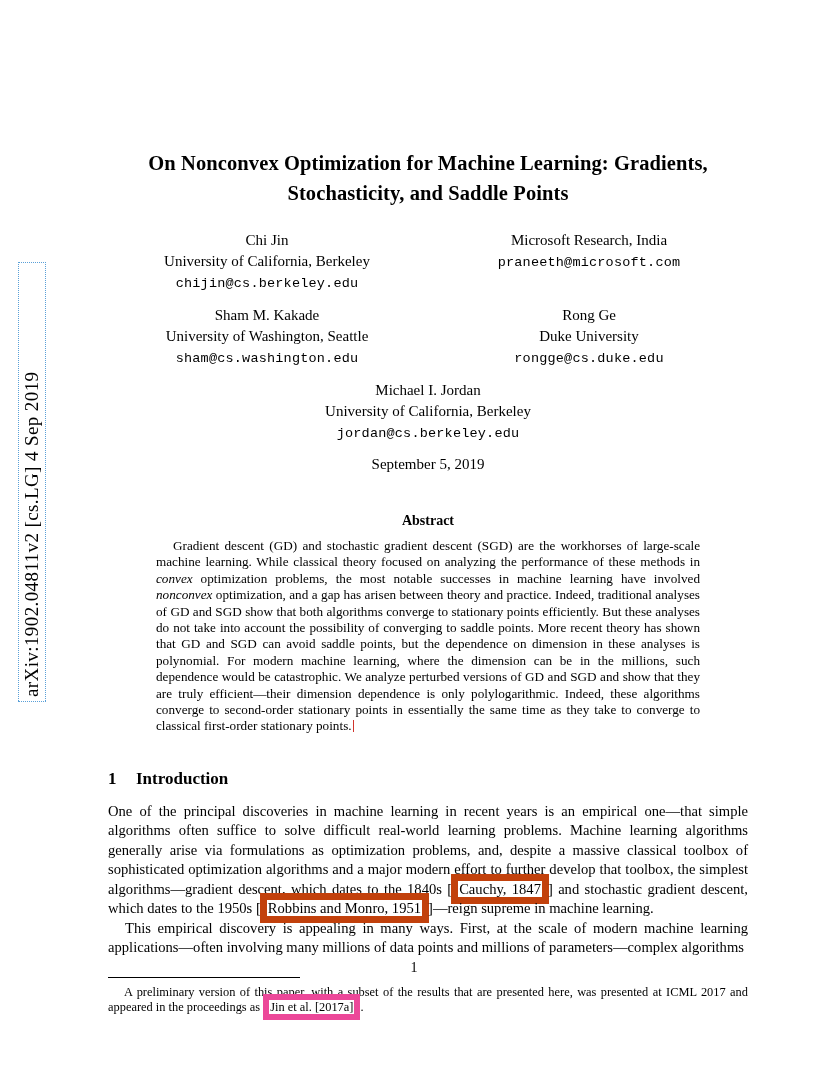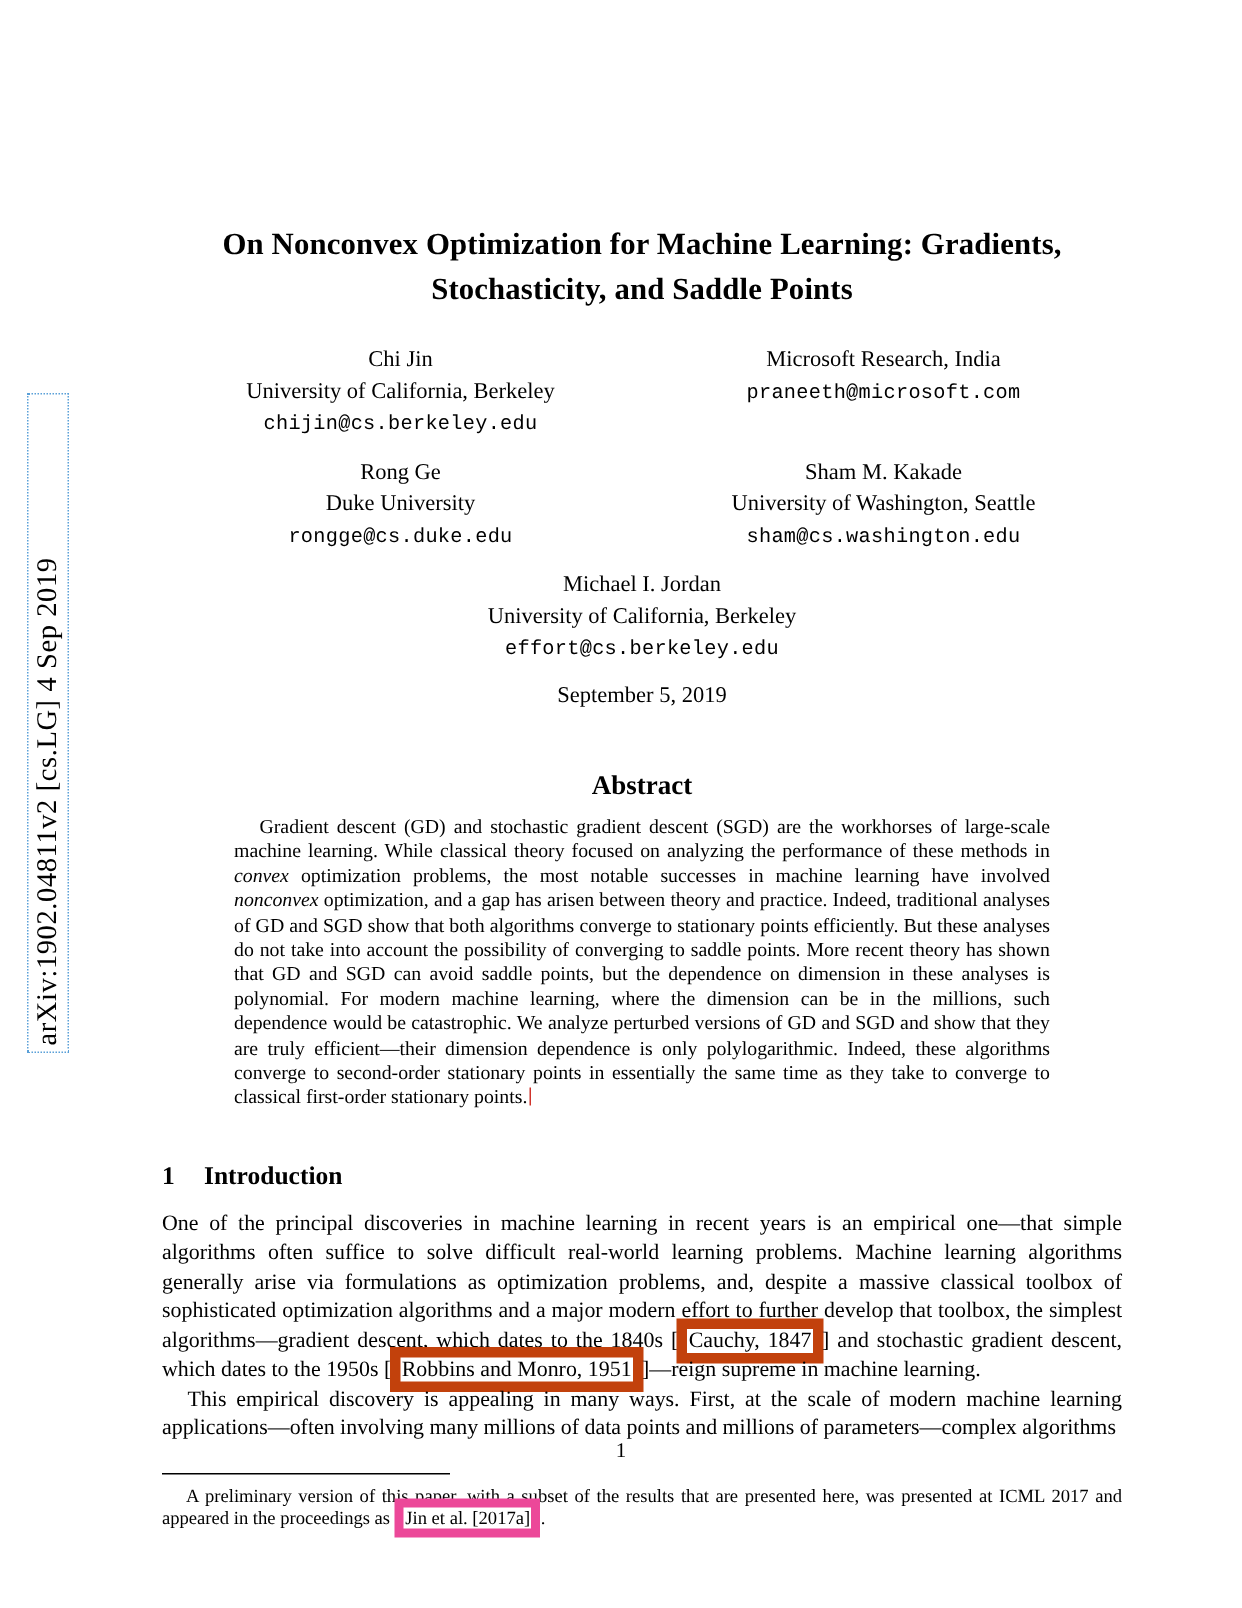--- a/index.html
+++ b/index.html
@@ -95,21 +95,21 @@
     font-size: 15px;
   }
 
   .abstract-wrap {
     margin-top: 40px;
     padding: 0 48px;
   }
   .abstract-head {
     text-align: center;
     font-weight: bold;
-    font-size: 18px;
+    font-size: 14px;
     margin-bottom: 9px;
   }
   .abstract-body {
     font-size: 13.2px;
     line-height: 16.4px;
     text-align: justify;
   }
   .abstract-body .indent {
     display: inline-block;
     width: 17px;
@@ -203,35 +203,35 @@
           <div class="author-email">chijin@cs.berkeley.edu</div>
         </div>
         <div class="author-block">
           <div class="author-affil">Microsoft Research, India</div>
           <div class="author-email">praneeth@microsoft.com</div>
         </div>
       </div>
 
       <div class="author-row">
         <div class="author-block">
+          <div class="author-name">Sham M. Kakade</div>
+          <div class="author-affil">University of Washington, Seattle</div>
+          <div class="author-email">sham@cs.washington.edu</div>
+        </div>
+        <div class="author-block">
           <div class="author-name">Rong Ge</div>
           <div class="author-affil">Duke University</div>
           <div class="author-email">rongge@cs.duke.edu</div>
         </div>
-        <div class="author-block">
-          <div class="author-name">Sham M. Kakade</div>
-          <div class="author-affil">University of Washington, Seattle</div>
-          <div class="author-email">sham@cs.washington.edu</div>
-        </div>
       </div>
 
       <div class="author-single">
         <div class="author-name">Michael I. Jordan</div>
         <div class="author-affil">University of California, Berkeley</div>
-        <div class="author-email">effort@cs.berkeley.edu</div>
+        <div class="author-email">jordan@cs.berkeley.edu</div>
       </div>
 
     </div>
 
     <div class="date">September 5, 2019</div>
 
     <div class="abstract-wrap">
       <div class="abstract-head">Abstract</div>
       <div class="abstract-body"><span class="indent"></span><span>Gradient descent (GD) and stochastic gradient descent (SGD) are the workhorses of large-scale machine learning. While classical theory focused on analyzing the performance of these methods in </span><em>convex</em><span> optimization problems, the most notable successes in machine learning have involved </span><em>nonconvex</em><span> optimization, and a gap has arisen between theory and practice. Indeed, traditional analyses of GD and SGD show that both algorithms converge to stationary points efficiently. But these analyses do not take into account the possibility of converging to saddle points. More recent theory has shown that GD and SGD can avoid saddle points, but the dependence on dimension in these analyses is polynomial. For modern machine learning, where the dimension can be in the millions, such dependence would be catastrophic. We analyze perturbed versions of GD and SGD and show that they are truly efficient—their dimension dependence is only polylogarithmic. Indeed, these algorithms converge to second-order stationary points in essentially the same time as they take to converge to classical first-order stationary points.</span><span class="caret"></span></div>
     </div>

